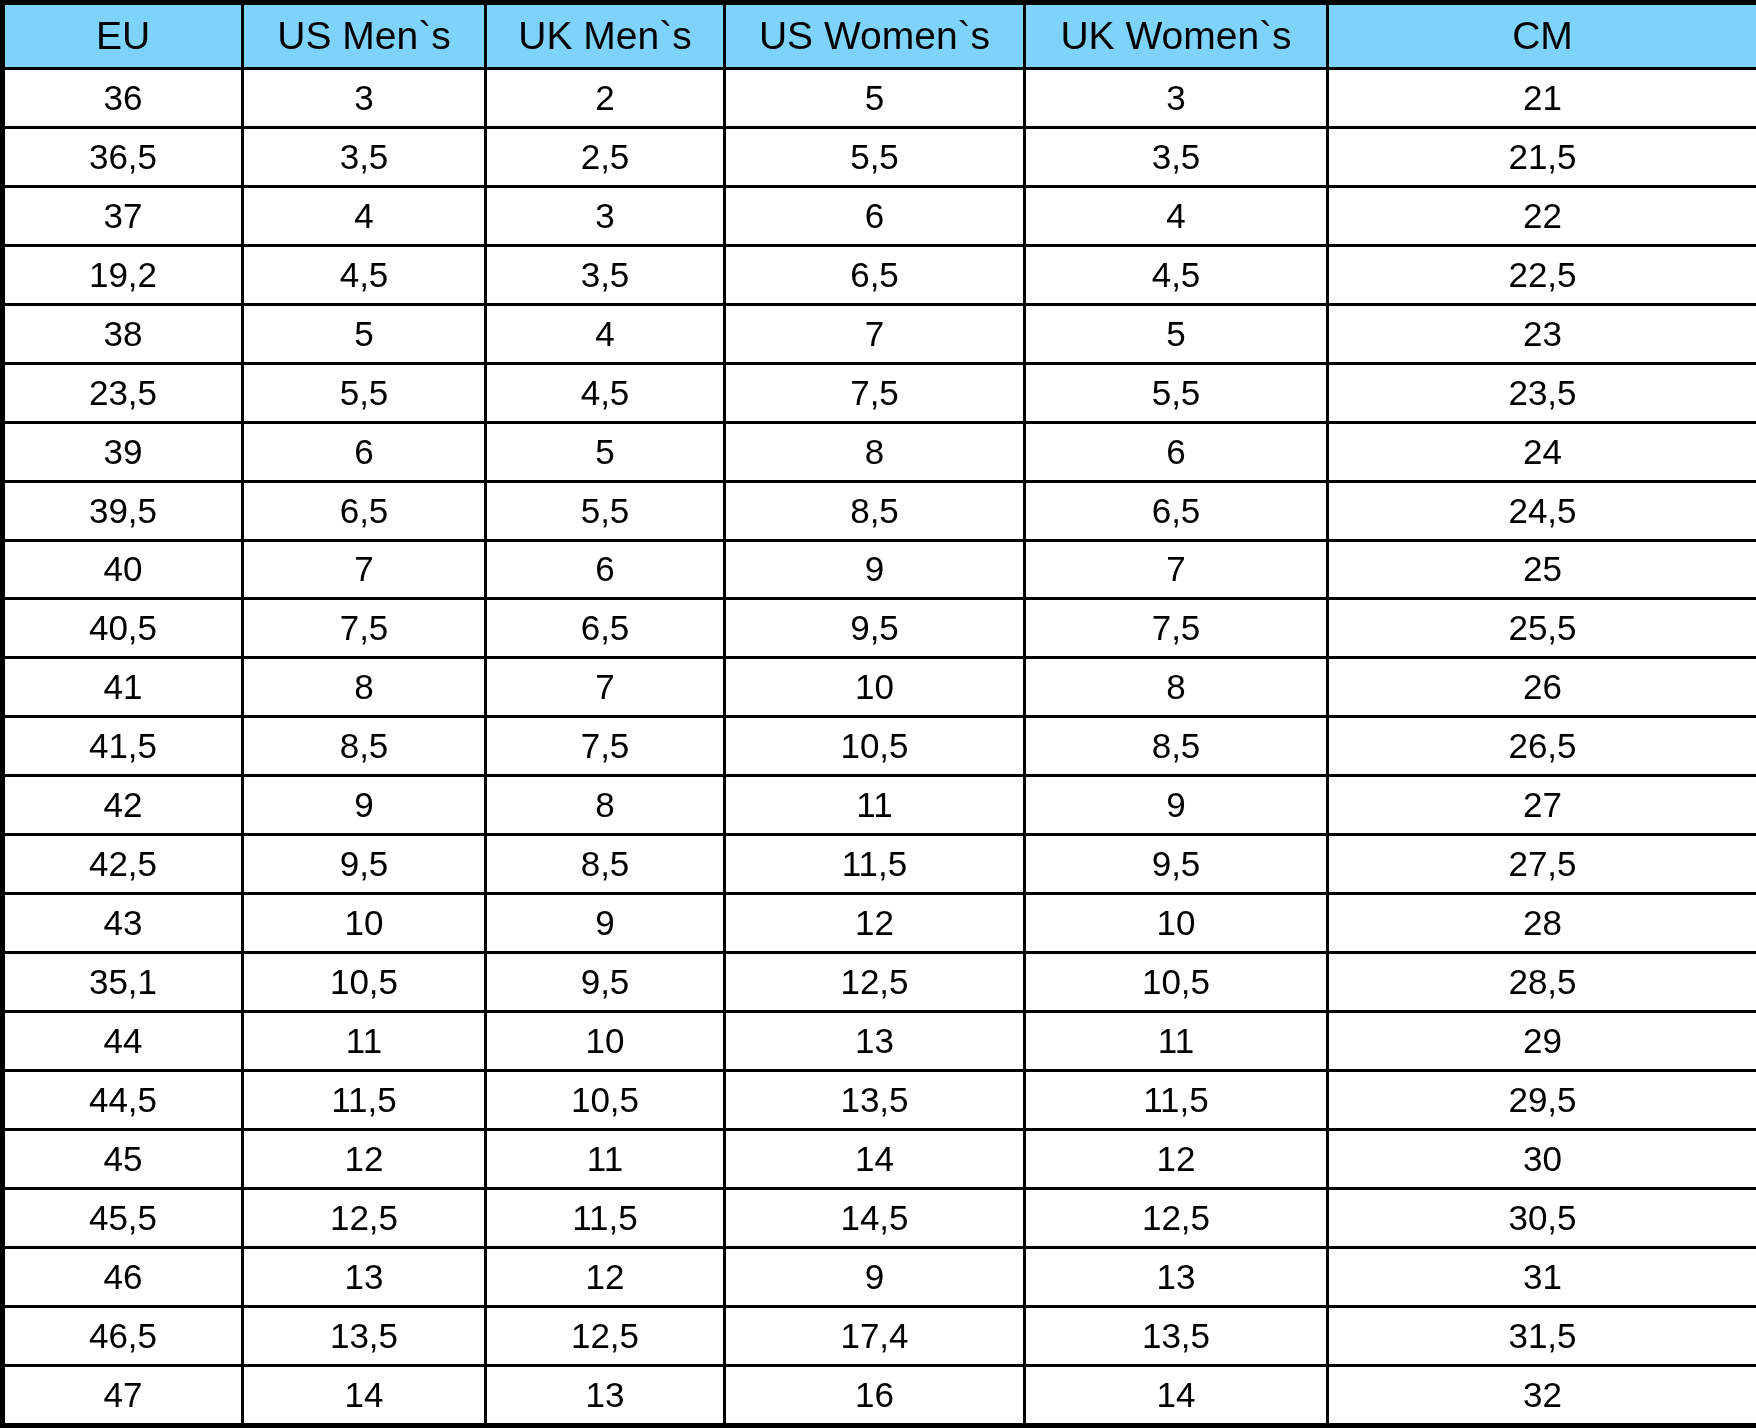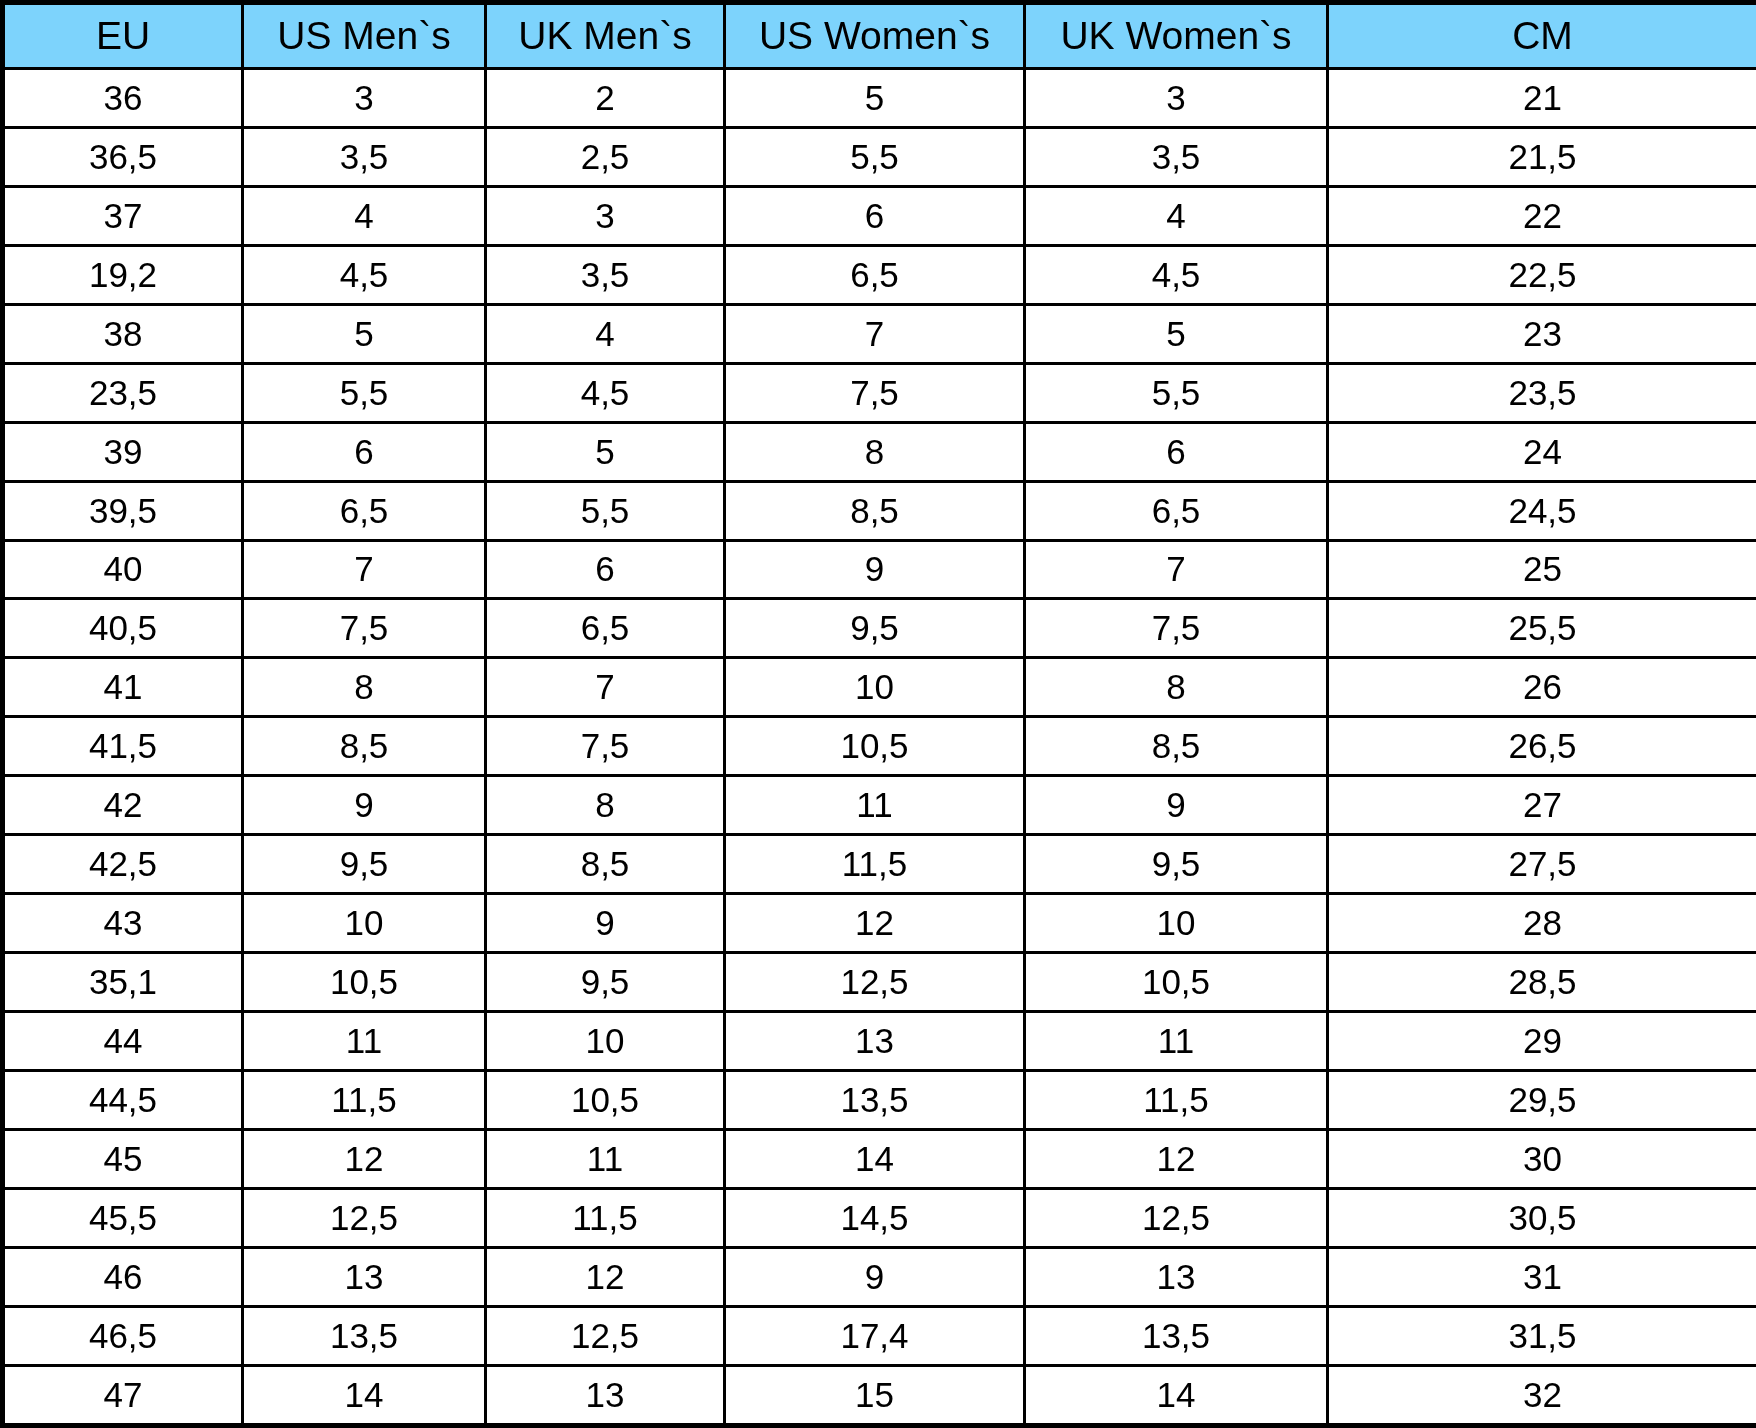--- a/index.html
+++ b/index.html
@@ -248,19 +248,19 @@
           <td>13,5</td>
           <td>12,5</td>
           <td>17,4</td>
           <td>13,5</td>
           <td>31,5</td>
         </tr>
         <tr>
           <td>47</td>
           <td>14</td>
           <td>13</td>
-          <td>15</td>
+          <td>16</td>
           <td>14</td>
           <td>32</td>
         </tr>
       </tbody>
   </table>
 </div>
 
 </body></html>

